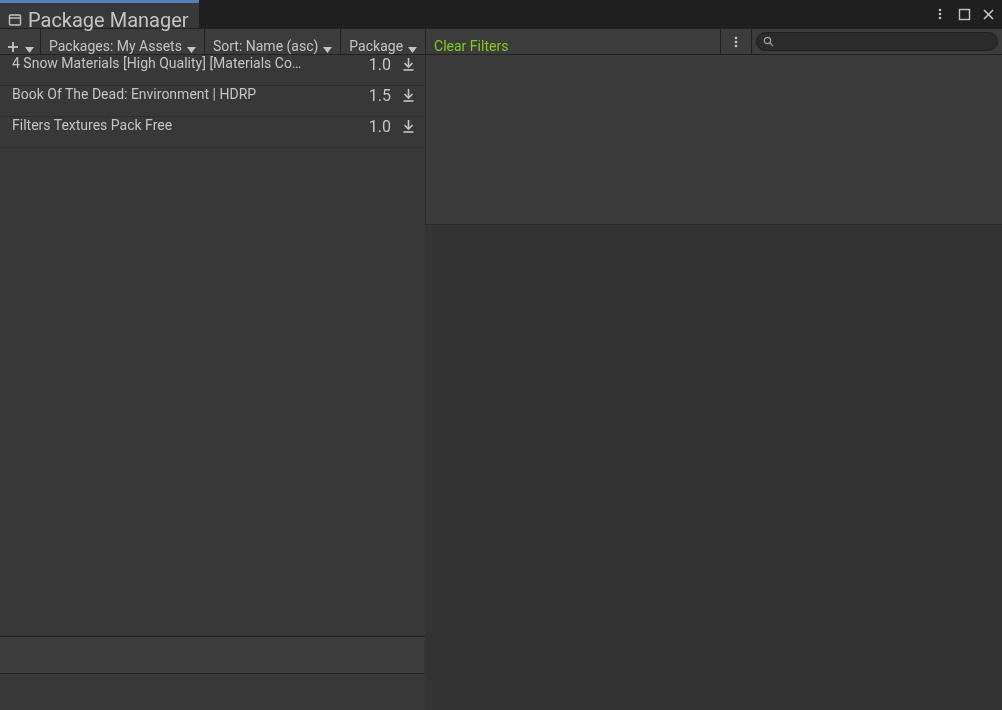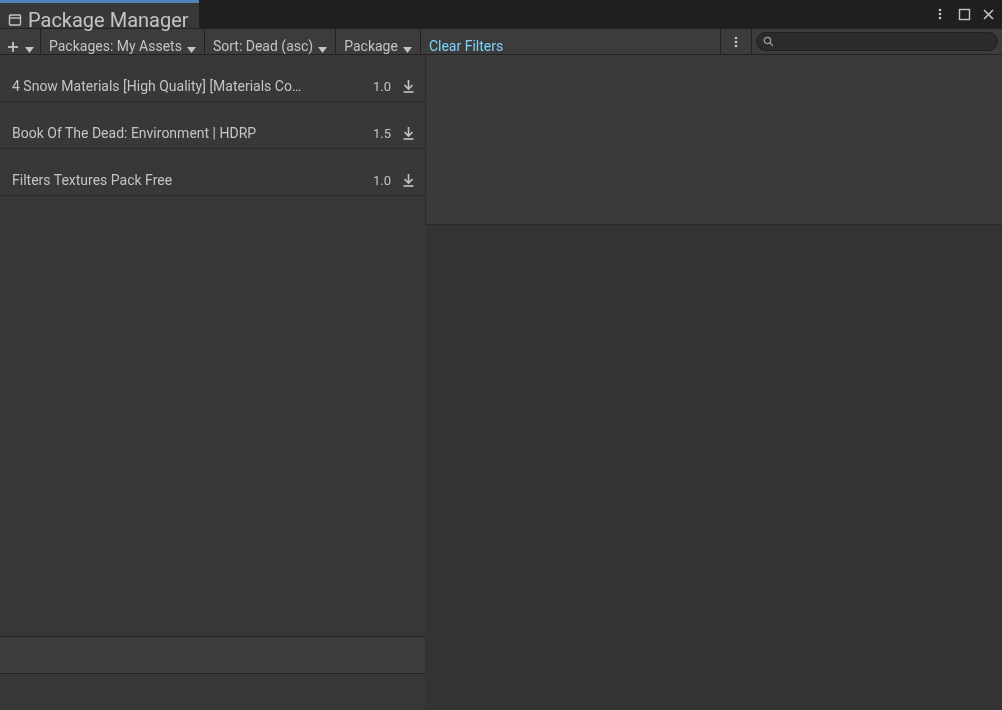--- a/index.html
+++ b/index.html
@@ -136,36 +136,34 @@
     flex: 1;
     background: #383838;
     overflow: hidden;
     display: flex;
     flex-direction: column;
   }
   .pkg-row {
     height: 31px;
     border-bottom: 1px solid #2d2d2d;
     display: flex;
-    align-items: center;
     padding: 0 8px 0 12px;
     gap: 8px;
     font-size: 14px;
     color: #c4c4c4;
     cursor: pointer;
-    margin-top: 16px;
   }
   .pkg-name {
     flex: 1;
     white-space: nowrap;
     overflow: hidden;
     text-overflow: ellipsis;
   }
   .pkg-version {
-    font-size: 13px;
+    font-size: 16px;
     color: #c4c4c4;
   }
   .pkg-dl {
     width: 18px;
     height: 18px;
     display:flex;align-items:center;justify-content:center;
   }
   .list-empty {
     flex: 1;
     background: #383838;
@@ -252,36 +250,36 @@
     </div>
     <div class="tool-seg">
       <span>Packages: My Assets</span>
       <span>
         <svg width="9" height="9" viewBox="0 0 9 9">
             <polygon points="0,2 9,2 4.5,8" fill="#c4c4c4"></polygon>
           </svg>
       </span>
     </div>
     <div class="tool-seg">
-      <span>Sort: Dead (asc)</span>
+      <span>Sort: Name (asc)</span>
       <span>
         <svg width="9" height="9" viewBox="0 0 9 9">
             <polygon points="0,2 9,2 4.5,8" fill="#c4c4c4"></polygon>
           </svg>
       </span>
     </div>
     <div class="tool-seg">
       <span>Package</span>
       <span>
         <svg width="9" height="9" viewBox="0 0 9 9">
             <polygon points="0,2 9,2 4.5,8" fill="#c4c4c4"></polygon>
           </svg>
       </span>
     </div>
-    <div class="tool-seg noborder" style="color:#7dd3fc;margin-top:8px;">
+    <div class="tool-seg noborder" style="color:#84cc16;margin-top:8px;">
       <span>Clear Filters</span>
     </div>
     <div class="tool-spacer"></div>
     <div class="tool-icon-only">
       <span>
         <svg width="14" height="14" viewBox="0 0 14 14">
           <circle cx="7" cy="3" r="1.3" fill="#c4c4c4"></circle>
           <circle cx="7" cy="7" r="1.3" fill="#c4c4c4"></circle>
           <circle cx="7" cy="11" r="1.3" fill="#c4c4c4"></circle>
         </svg>

